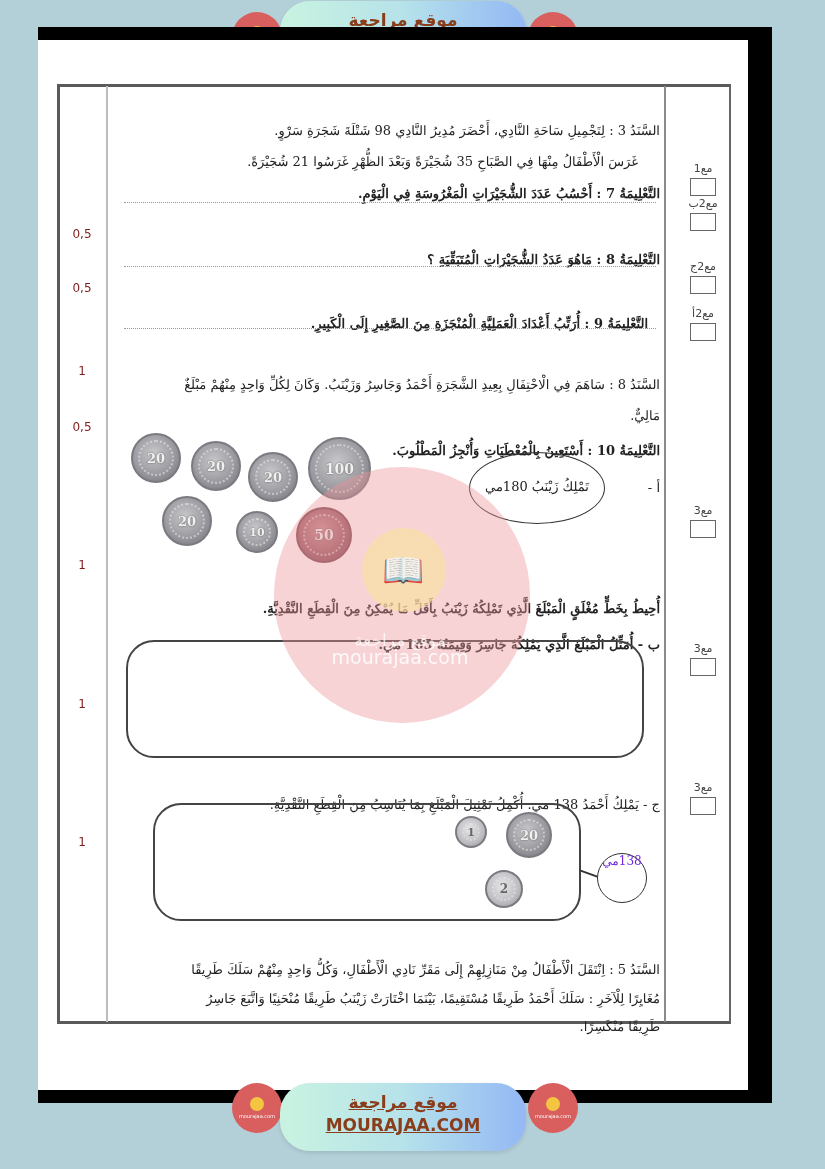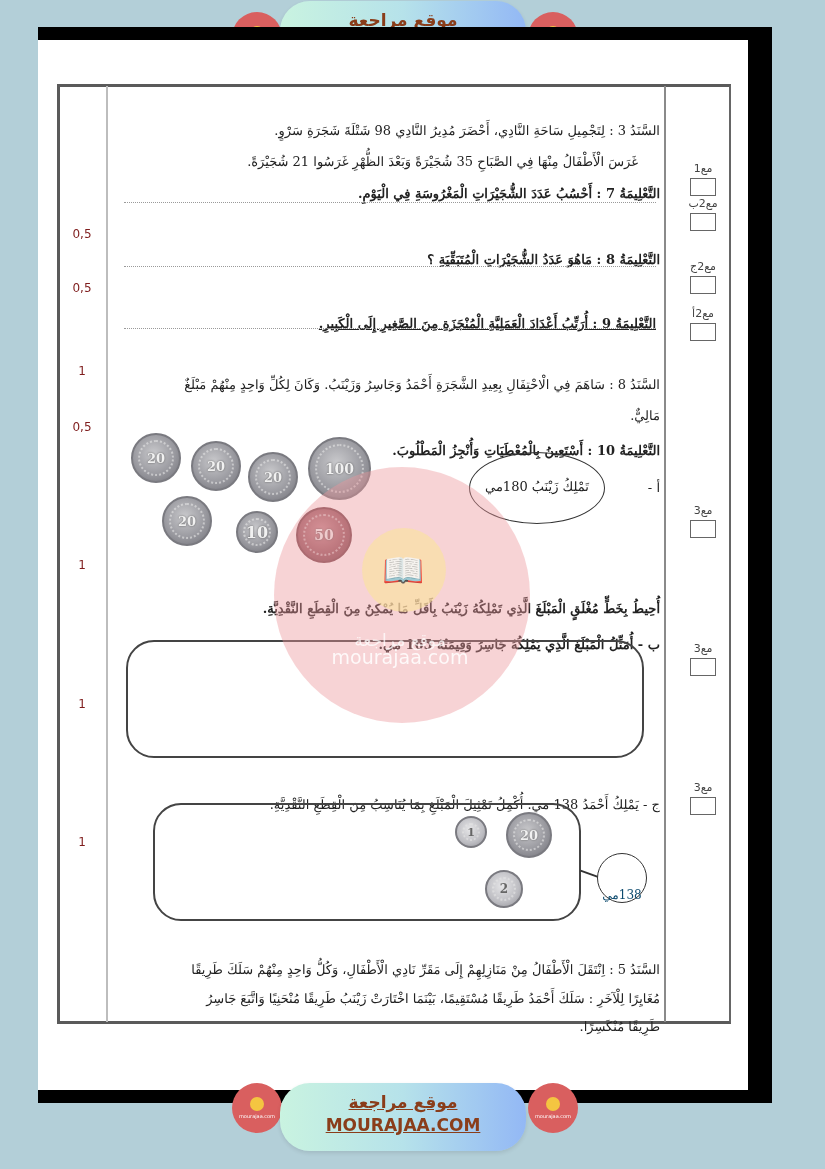--- a/index.html
+++ b/index.html
@@ -24,21 +24,21 @@
   .crit-label { font-size:11px; color:#444; direction:rtl; display:block; line-height:13px; }
   .crit-box { width:26px; height:18px; border:1.5px solid #666; margin:3px auto 0; box-sizing:border-box; background:#fff; }
 
   .coin { position:absolute; border-radius:50%; background:radial-gradient(circle at 45% 40%, #c9c9cc 0%, #9a9aa0 55%, #6f6f76 100%); border:2px solid #7a7a80; box-sizing:border-box; display:flex; align-items:center; justify-content:center; color:#f1f1f1; font-weight:bold; font-family:"DejaVu Serif", serif; text-shadow:0 0 2px #555; }
   .coin::before { content:""; position:absolute; inset:5px; border-radius:50%; border:2px dotted #e6e6e6; opacity:.6; }
   .coin.bronze { background:radial-gradient(circle at 45% 40%, #c58e94 0%, #9b6068 55%, #72434b 100%); border-color:#7d4b52; }
   .coin.light { background:radial-gradient(circle at 45% 40%, #e6e6e8 0%, #bdbdc2 60%, #8e8e94 100%); color:#666; text-shadow:none; }
 
   .oval { position:absolute; border:1.6px solid #333; border-radius:50%; box-sizing:border-box; }
   .rbox { position:absolute; border:2px solid #444; border-radius:28px; box-sizing:border-box; }
-  .tag-circle { position:absolute; width:50px; height:50px; border:1.5px solid #333; border-radius:50%; box-sizing:border-box; display:flex; align-items:flex-end; justify-content:center; font-size:12px; font-family:"DejaVu Serif", serif; direction:rtl; color:#0c4a6e; background:#fff; }
+  .tag-circle { position:absolute; width:50px; height:50px; border:1.5px solid #333; border-radius:50%; box-sizing:border-box; display:flex; align-items:flex-start; justify-content:center; font-size:12px; font-family:"DejaVu Serif", serif; direction:rtl; color:#6d28d9; background:#fff; }
 
   .watermark { position:absolute; left:274px; top:467px; width:256px; height:256px; border-radius:50%; background:rgba(236,150,155,0.42); }
   .wm-inner { position:absolute; left:362px; top:528px; width:84px; height:84px; border-radius:50%; background:rgba(250,226,160,0.65); display:flex; align-items:center; justify-content:center; font-size:34px; color:rgba(255,255,255,0.9); }
   .wm-text-ar { position:absolute; left:300px; top:630px; width:200px; text-align:center; color:rgba(255,255,255,0.75); font-size:17px; direction:rtl; }
   .wm-text-en { position:absolute; left:290px; top:646px; width:220px; text-align:center; color:rgba(255,255,255,0.85); font-size:19px; font-family:"DejaVu Sans", sans-serif; }
 
   .banner { position:absolute; left:280px; width:246px; height:68px; border-radius:30px; background:linear-gradient(90deg,#c9f3e0 0%,#b6e2ea 50%,#93b8f5 100%); text-align:center; box-shadow:0 2px 4px rgba(0,0,0,0.1); }
   .banner-ar { display:block; font-size:17px; font-weight:bold; color:#8a3d1a; text-decoration:underline; direction:rtl; margin-top:8px; line-height:22px; }
   .banner-en { display:block; font-size:17px; font-weight:bold; color:#8a3d1a; text-decoration:underline; line-height:24px; font-family:"DejaVu Sans", sans-serif; }
   .badge { position:absolute; width:50px; height:50px; border-radius:50%; background:#d95f5f; display:flex; flex-direction:column; align-items:center; justify-content:center; }
@@ -68,21 +68,21 @@
 <div class="col-line-right"></div>
 
 <div class="rtl line" style="left:120px;top:94px;width:540px;"><span>السَّنَدُ 3 : لِتَجْمِيلِ سَاحَةِ النَّادِي، أَحْضَرَ مُدِيرُ النَّادِي 98 شَتْلَةَ شَجَرَةِ سَرْوٍ.</span></div>
 <div class="rtl line" style="left:120px;top:125px;width:518px;"><span>غَرَسَ الْأَطْفَالُ مِنْهَا فِي الصَّبَاحِ 35 شُجَيْرَةً وَبَعْدَ الظُّهْرِ غَرَسُوا 21 شُجَيْرَةً.</span></div>
 <div class="rtl line bold" style="left:120px;top:157px;width:540px;">التَّعْلِيمَةُ 7 : أَحْسُبُ عَدَدَ الشُّجَيْرَاتِ الْمَغْرُوسَةِ فِي الْيَوْمِ.</div>
 <div class="dots" style="top:202px;"></div>
 
 <div class="rtl line bold" style="left:120px;top:223px;width:540px;">التَّعْلِيمَةُ 8 : مَاهُوَ عَدَدُ الشُّجَيْرَاتِ الْمُتَبَقِّيَةِ ؟</div>
 <div class="dots" style="top:266px;"></div>
 
-<div class="rtl line bold" style="left:116px;top:287px;width:540px;text-decoration:underline;">التَّعْلِيمَةُ 9 : أُرَتِّبُ أَعْدَادَ الْعَمَلِيَّةِ الْمُنْجَزَةِ مِنَ الصَّغِيرِ إِلَى الْكَبِيرِ.</div>
+<div class="rtl line bold" style="left:108px;top:287px;width:540px;">التَّعْلِيمَةُ 9 : أُرَتِّبُ أَعْدَادَ الْعَمَلِيَّةِ الْمُنْجَزَةِ مِنَ الصَّغِيرِ إِلَى الْكَبِيرِ.</div>
 <div class="dots" style="top:328px;"></div>
 
 <div class="rtl line" style="left:112px;top:348px;width:548px;">السَّنَدُ 8 : سَاهَمَ فِي الْاحْتِفَالِ بِعِيدِ الشَّجَرَةِ أَحْمَدُ وَجَاسِرُ وَزَيْنَبُ. وَكَانَ لِكُلِّ وَاحِدٍ مِنْهُمْ مَبْلَغٌ</div>
 <div class="rtl line" style="left:112px;top:379px;width:548px;">مَالِيٌّ.</div>
 <div class="rtl line bold" style="left:112px;top:414px;width:548px;">التَّعْلِيمَةُ 10 : أَسْتَعِينُ بِالْمُعْطَيَاتِ وَأُنْجِزُ الْمَطْلُوبَ.</div>
 
 <div class="coin" style="left:131px;top:433px;width:50px;height:50px;font-size:13px;">
     <span>20</span>
   </div>
 <div class="coin" style="left:191px;top:441px;width:50px;height:50px;font-size:13px;">
@@ -90,21 +90,21 @@
   </div>
 <div class="coin" style="left:248px;top:452px;width:50px;height:50px;font-size:13px;">
     <span>20</span>
   </div>
 <div class="coin" style="left:308px;top:437px;width:63px;height:63px;font-size:14px;">
     <span>100</span>
   </div>
 <div class="coin" style="left:162px;top:496px;width:50px;height:50px;font-size:13px;">
     <span>20</span>
   </div>
-<div class="coin" style="left:236px;top:511px;width:42px;height:42px;font-size:16px;">
+<div class="coin" style="left:236px;top:511px;width:42px;height:42px;font-size:11px;">
     <span>10</span>
   </div>
 <div class="coin bronze" style="left:296px;top:507px;width:56px;height:56px;font-size:14px;">
     <span>50</span>
   </div>
 
 <div class="oval" style="left:469px;top:452px;width:136px;height:72px;"></div>
 <div class="rtl" style="left:476px;top:479px;width:122px;text-align:center;font-size:13px;">تَمْلِكُ زَيْنَبُ 180مي</div>
 <div class="rtl" style="left:636px;top:480px;width:24px;font-size:13px;">أ -</div>
 

